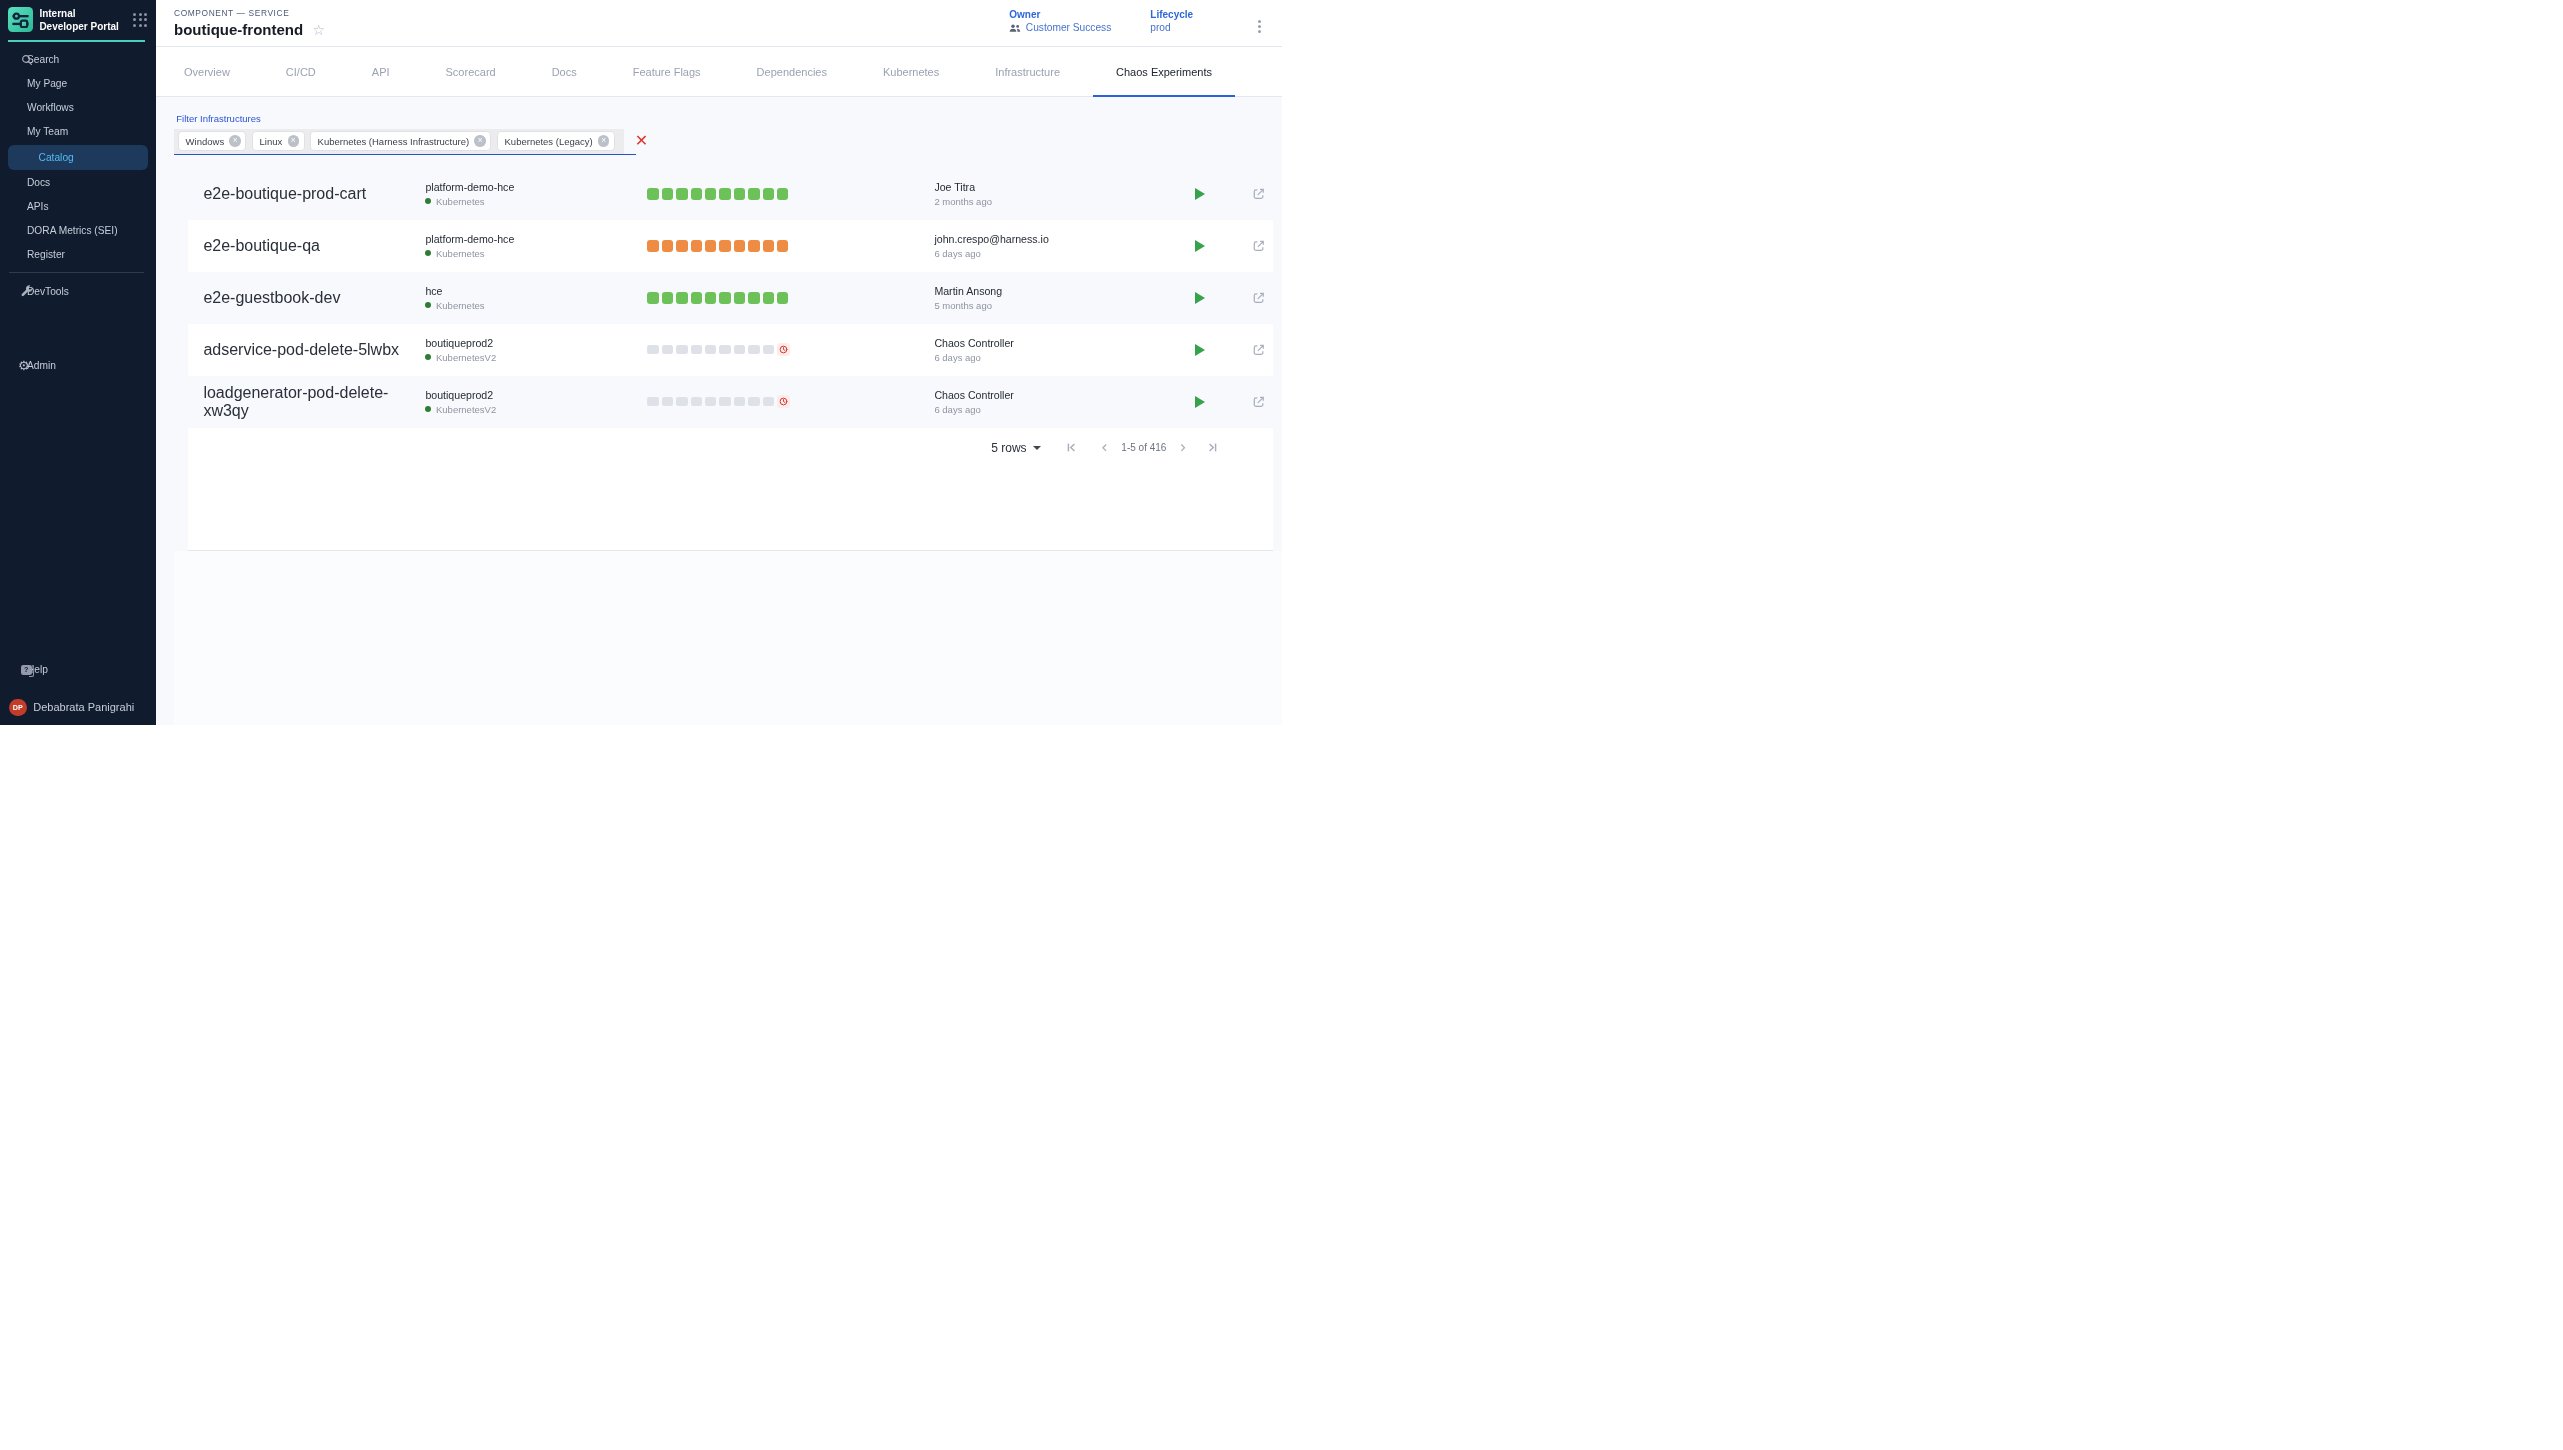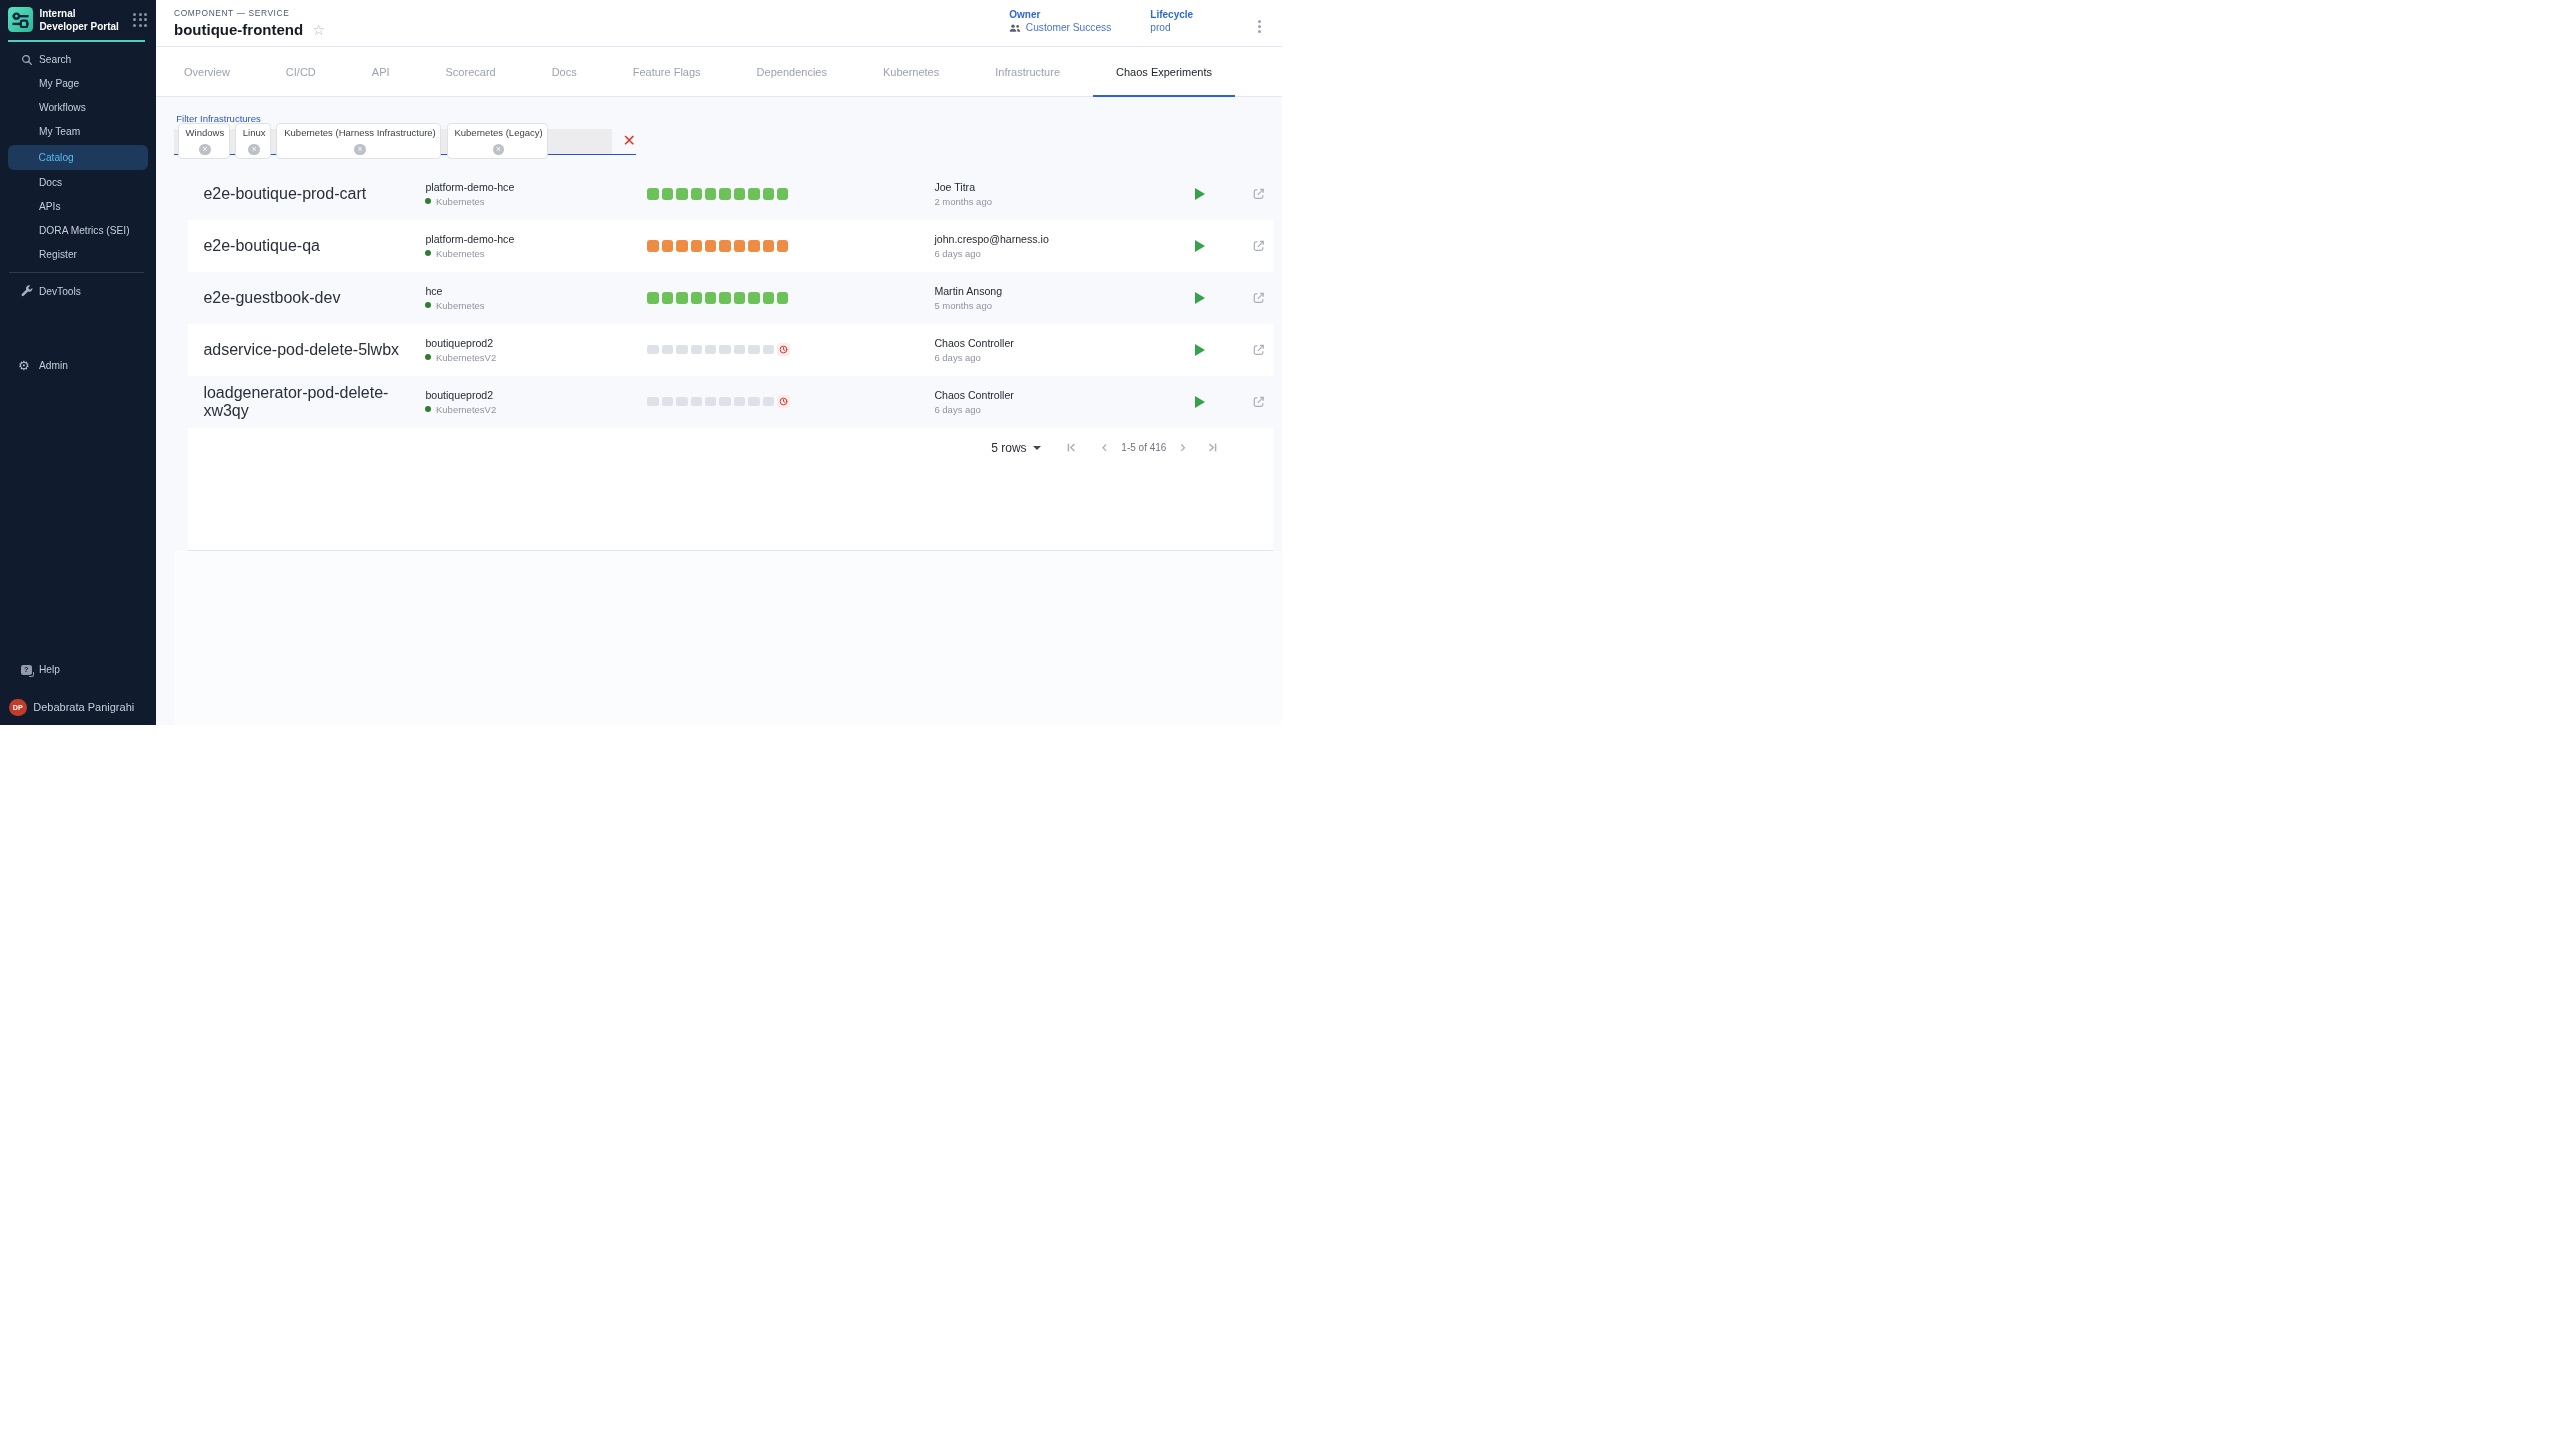--- a/index.html
+++ b/index.html
@@ -9,21 +9,21 @@
 
   
   .sidebar { width:156px; flex-shrink:0; background:#101c2e; color:#c6ccd8; display:flex; flex-direction:column; }
   .logo-row { display:flex; align-items:center; gap:6.8px; padding:6.8px 7.6px 4.6px 7.6px; }
   .logo-badge { width:25px; height:25px; flex-shrink:0; }
   .logo-title { font-size:10px; font-weight:700; color:#fff; line-height:1.3; flex:1; }
   .grid-icon { display:grid; grid-template-columns:repeat(3,3px); grid-gap:2.3px; cursor:pointer; padding:1.5px; }
   .grid-icon i { width:3px; height:3px; border-radius:50%; background:#8b92a6; }
   .logo-divider { height:1.5px; background:#4ccfc0; margin:3px 10.6px 3px 8.4px; }
   .nav { margin-top:3px; }
-  .nav-item { position:relative; height:24px; display:flex; align-items:center; padding-left:39px; font-size:10.2px; color:#c6ccd8; cursor:pointer; white-space:nowrap; }
+  .nav-item { position:relative; height:24px; display:flex; align-items:center; padding-left:27px; font-size:10.2px; color:#c6ccd8; cursor:pointer; white-space:nowrap; }
   .nav-item .nicon { position:absolute; left:20.5px; top:50%; transform:translateY(-50%); display:flex; }
   .nav-item.selected { background:#1d3a5d; border-radius:6px; margin:0.8px 7.6px; padding-left:31px; color:#55baf1; height:25px; }
   .nav-divider { border-top:0.8px solid rgba(255,255,255,0.14); margin:6px 12px 6px 9px; }
   .nav-item.admin { margin-top:50px; }
   .nav-item.admin .nicon { font-size:13px; color:#b9bfcc; left:18px; }
   .sidebar-bottom { margin-top:auto; padding-bottom:9px; }
   .help-icon { position:relative; width:11.4px; height:10px; background:#939aac; border-radius:2.3px; color:#101c2e; font-size:7.2px; font-weight:700; display:flex; align-items:center; justify-content:center; }
   .help-icon::after { content:""; position:absolute; right:-2.3px; bottom:-2.3px; width:4.6px; height:4.6px; border-right:1.5px solid #939aac; border-bottom:1.5px solid #939aac; border-radius:0 0 2.3px 0; }
   .user-row { display:flex; align-items:center; gap:6.8px; padding:6px 0 0 9px; cursor:pointer; margin-top:10.6px; }
   .avatar { width:17.5px; height:17.5px; border-radius:50%; background:#c23c2a; color:#fff; font-size:7.2px; font-weight:700; display:flex; align-items:center; justify-content:center; }
@@ -46,21 +46,21 @@
 
   .tab-bar { background:#fff; border-bottom:0.8px solid #e4e7ee; height:50px; display:flex; align-items:stretch; }
   .tab { display:flex; align-items:center; padding:0 28px; font-size:11px; color:#9ba1b1; cursor:pointer; position:relative; white-space:nowrap; }
   .tab.active { color:#21252e; font-weight:500; }
   .tab.active::after { content:""; position:absolute; left:4.6px; right:4.6px; bottom:-0.8px; height:2.3px; background:var(--accent-blue,#2a63d9); }
 
   .content { flex:1; display:flex; flex-direction:column; padding:0 0 0 18px; overflow:hidden; }
   .filter-label { margin:16px 0 4.6px 2.3px; font-size:9.5px; color:#2a54d3; width:fit-content; }
   .filter-row { display:flex; align-items:stretch; width:462px; border-bottom:1.5px solid #2553cd; padding-bottom:0; }
   .chip-field { display:flex; align-items:center; background:#ececef; flex:1; height:25px; padding:0 3.8px; cursor:text; }
-  .chip { display:flex; align-items:center; gap:5.3px; background:#fff; border:0.8px solid #e0e1e6; border-radius:4.6px; padding:3px 4.6px 3px 6.8px; font-size:9.5px; color:#3a3f49; margin-right:5.3px; white-space:nowrap;flex-direction:column; }
+  .chip { display:flex; align-items:center; gap:5.3px; background:#fff; border:0.8px solid #e0e1e6; border-radius:4.6px; padding:3px 4.6px 3px 6.8px; font-size:9.5px; color:#3a3f49; margin-right:5.3px; white-space:nowrap; }
   .chip-x { width:11.4px; height:11.4px; border-radius:50%; background:#bcc0c8; color:#fff; font-size:8.4px; line-height:10.6px; text-align:center; cursor:pointer; flex-shrink:0; }
   .clear-x { align-self:center; margin-left:10.6px; color:#da382c; font-size:16px; font-weight:500; cursor:pointer; line-height:1; }
 
   .card { background:#fff; width:1085px; margin:13px 0 0 14.4px; height:383px; border-bottom:0.8px solid #e3e6ec; }
   .card-head { height:46px; display:flex; align-items:center; padding:10.6px 18px 0 15px; }
   .card-title { font-size:13.7px; font-weight:700; color:#1e232e; }
   .refresh-btn { margin-left:auto; cursor:pointer; display:flex; }
 
   .tgrid { display:grid; grid-template-columns:222px 222px 287px 258px 1fr; padding-left:15px; }
   .thead { height:34px; align-items:end; padding-bottom:9px; font-size:10.2px; color:#8e93a3; border-bottom:0.8px solid #e5e7ec; }

